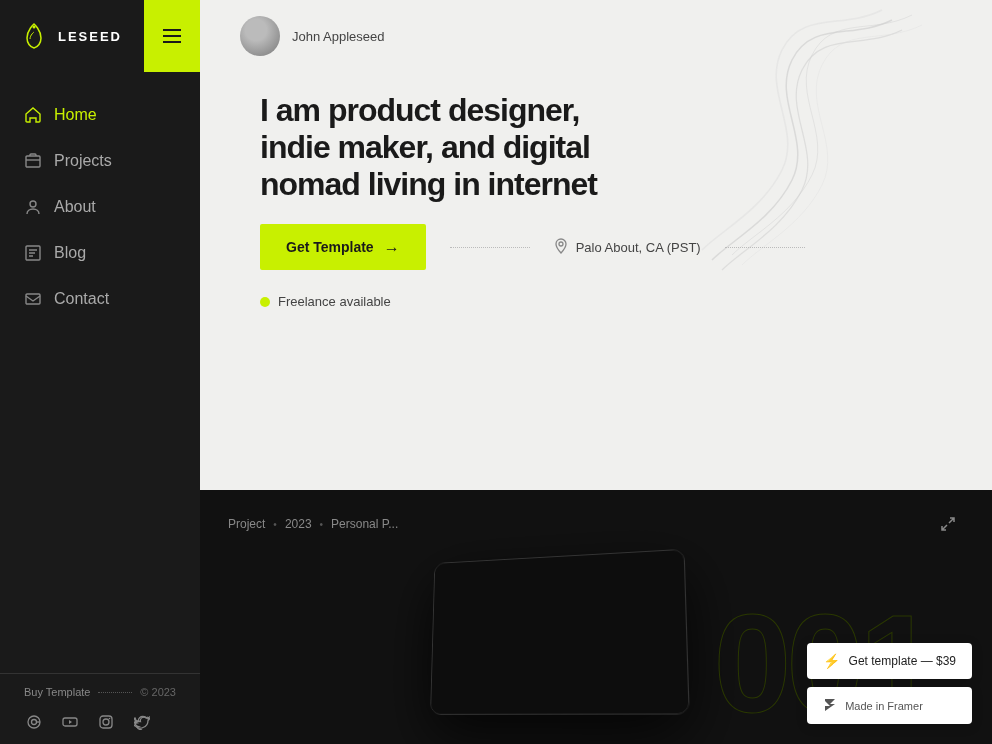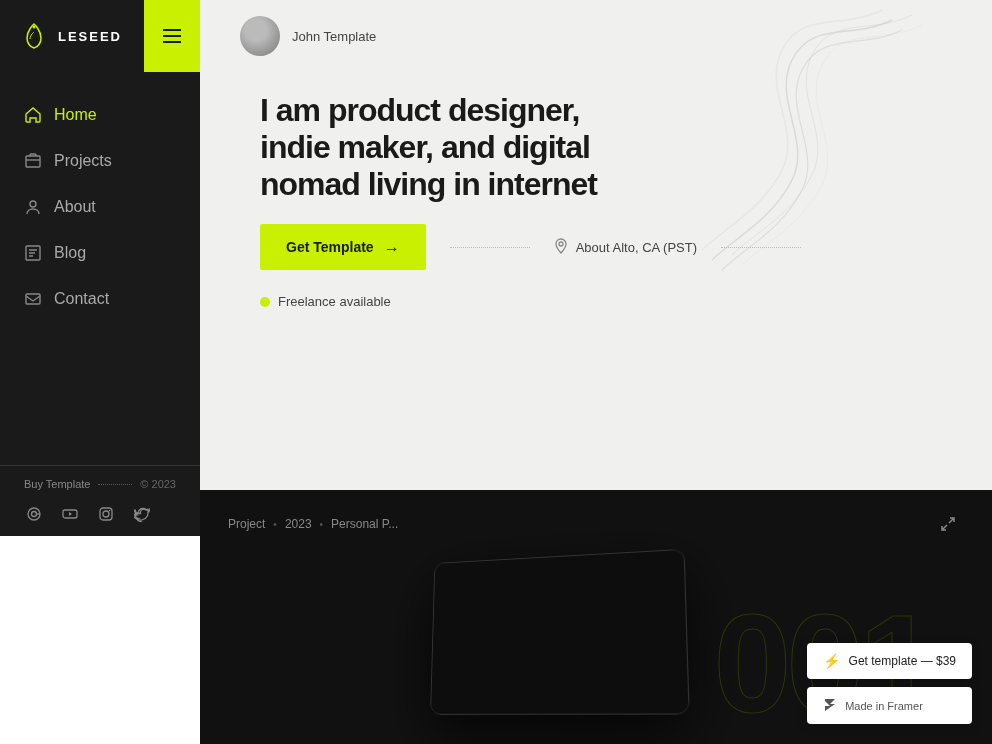--- a/index.html
+++ b/index.html
@@ -2,21 +2,21 @@
 <html><head>
   <meta charset="utf-8">
   <style>
     * { margin: 0; padding: 0; box-sizing: border-box; }
     body { width: 992px; height: 744px; overflow: hidden; font-family: -apple-system, BlinkMacSystemFont, 'Segoe UI', sans-serif; display: flex; }
 
     
     .sidebar {
       width: 200px;
       min-width: 200px;
-      height: 536px;
+      height: 744px;
       background: #1a1a1a;
       display: flex;
       flex-direction: column;
       position: relative;
       z-index: 10;
     }
 
     .sidebar-logo {
       display: flex;
       align-items: center;
@@ -504,21 +504,21 @@
         <path d="M260 15 C220 35, 180 15, 160 55 C140 95, 180 135, 160 175 C140 215, 100 235, 80 255" stroke="#ccc" stroke-width="1" fill="none" opacity="0.4"></path>
         <path d="M230 10 C190 30, 150 10, 130 50 C110 90, 150 130, 130 170 C110 210, 70 230, 50 250" stroke="#ddd" stroke-width="1.5" fill="none" opacity="0.5"></path>
         <path d="M270 25 C230 45, 190 25, 170 65 C150 105, 190 145, 170 185 C150 225, 110 245, 90 265" stroke="#ddd" stroke-width="1" fill="none" opacity="0.35"></path>
       </svg>
     </div>
 
     <div class="hero-top-bar">
       <div class="avatar">
         <div class="avatar-inner"></div>
       </div>
-      <span class="avatar-name">John Template</span>
+      <span class="avatar-name">John Appleseed</span>
     </div>
 
     <div class="hero-content">
       <h1 class="hero-headline">
         <span>I am product designer,</span><br>
         <span>indie maker, and digital</span><br>
         <span>nomad living in internet</span>
       </h1>
       <div class="hero-actions">
         <button class="get-template-btn">
@@ -526,21 +526,21 @@
           <span style="font-size:16px;">→</span>
         </button>
         <div class="meta-dots"></div>
         <div class="meta-item">
           <span style="color:#888;font-size:14px;">
             <svg width="14" height="16" viewBox="0 0 14 16" fill="none">
                 <path d="M7 1C4.2 1 2 3.2 2 6C2 9.5 7 15 7 15C7 15 12 9.5 12 6C12 3.2 9.8 1 7 1Z" stroke="#888" stroke-width="1.3" fill="none"></path>
                 <circle cx="7" cy="6" r="2" stroke="#888" stroke-width="1.3" fill="none"></circle>
               </svg>
           </span>
-          <span>About Alto, CA (PST)</span>
+          <span>Palo About, CA (PST)</span>
         </div>
         <div class="meta-dots"></div>
         <div class="meta-item">
           <span class="status-dot"></span>
           <span>Freelance available</span>
         </div>
       </div>
     </div>
   </section>
 

